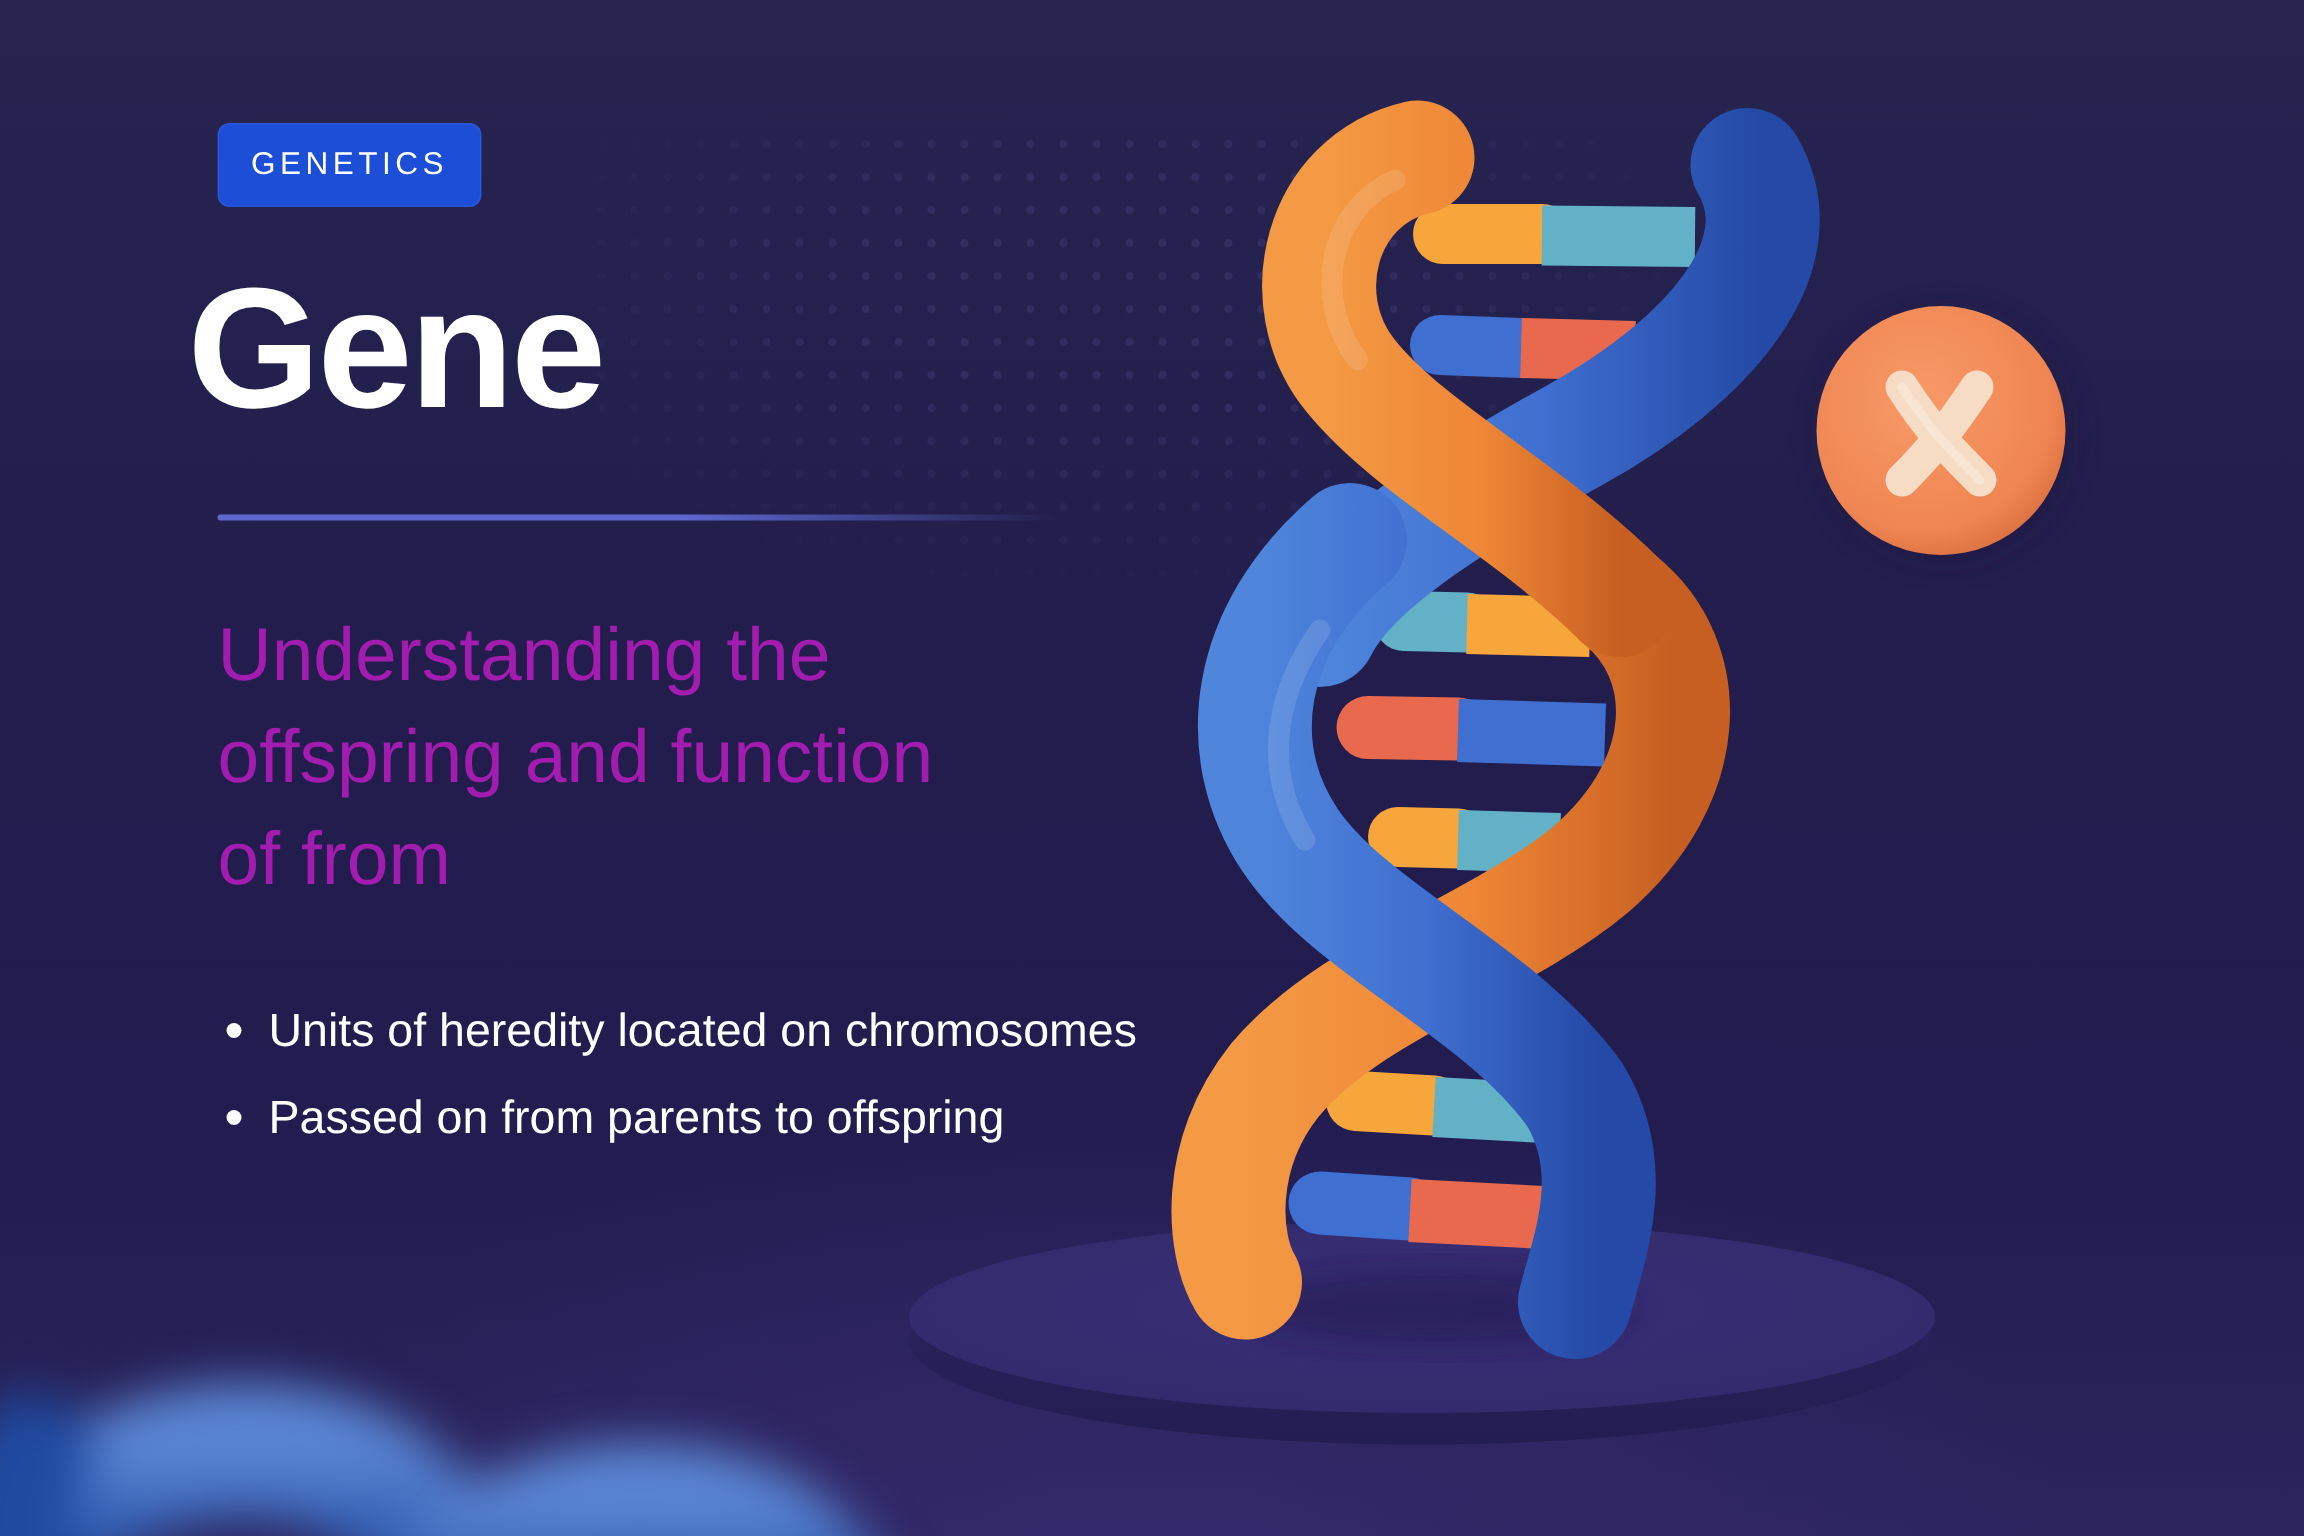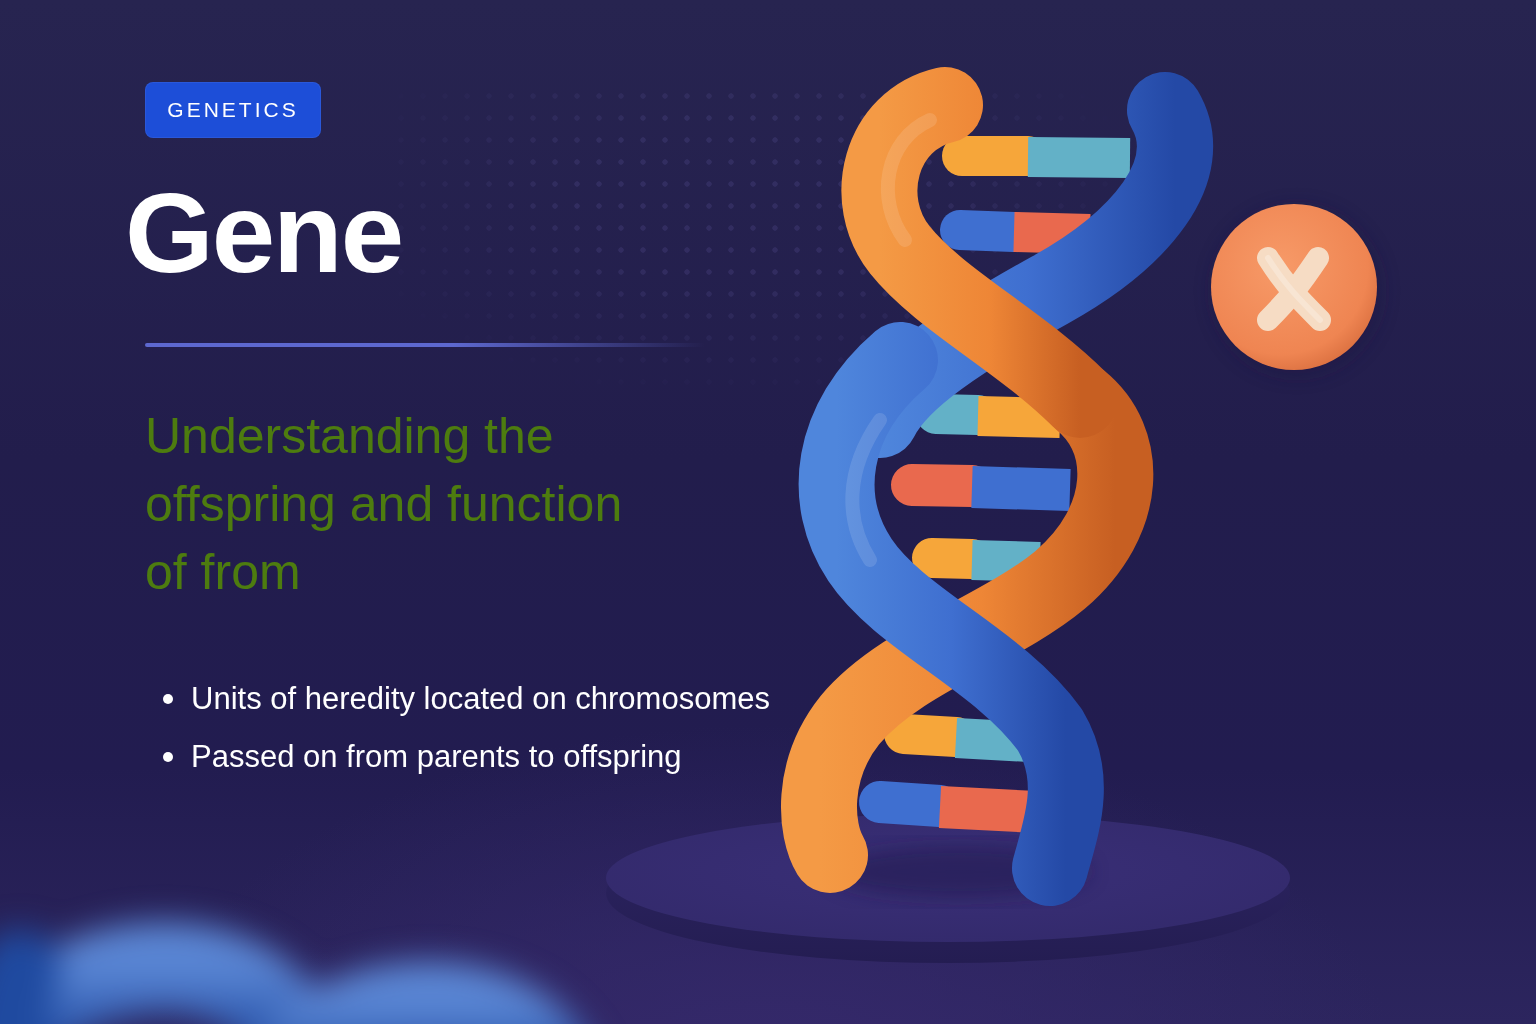--- a/index.html
+++ b/index.html
@@ -72,30 +72,30 @@
       height: 4px;
       border-radius: 2px;
       background: linear-gradient(90deg, #5d68cf 0%, #5d68cf 55%, rgba(93,104,207,0) 100%);
     }
     .subtitle {
       position: absolute;
       left: 145px;
       top: 402px;
       width: 640px;
       margin: 0;
-      color: #4d7c0f;
+      color: #a21caf;
       font-size: 50px;
       font-weight: 500;
       line-height: 68px;
     }
     .bullets {
       position: absolute;
       left: 145px;
       top: 660px;
-      margin: 16px;
+      margin: 4px;
       padding: 0;
       list-style: none;
     }
     .bullets li {
       position: relative;
       height: 58px;
       line-height: 46px;
       padding-left: 30px;
       color: #ffffff;
       font-size: 31px;

